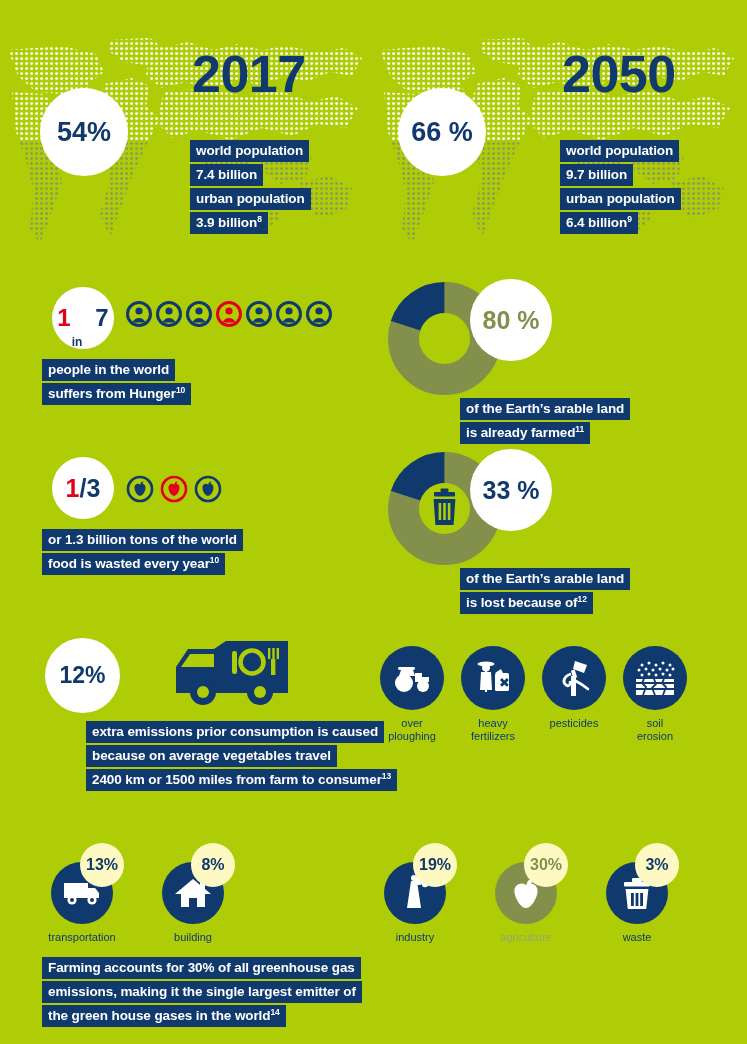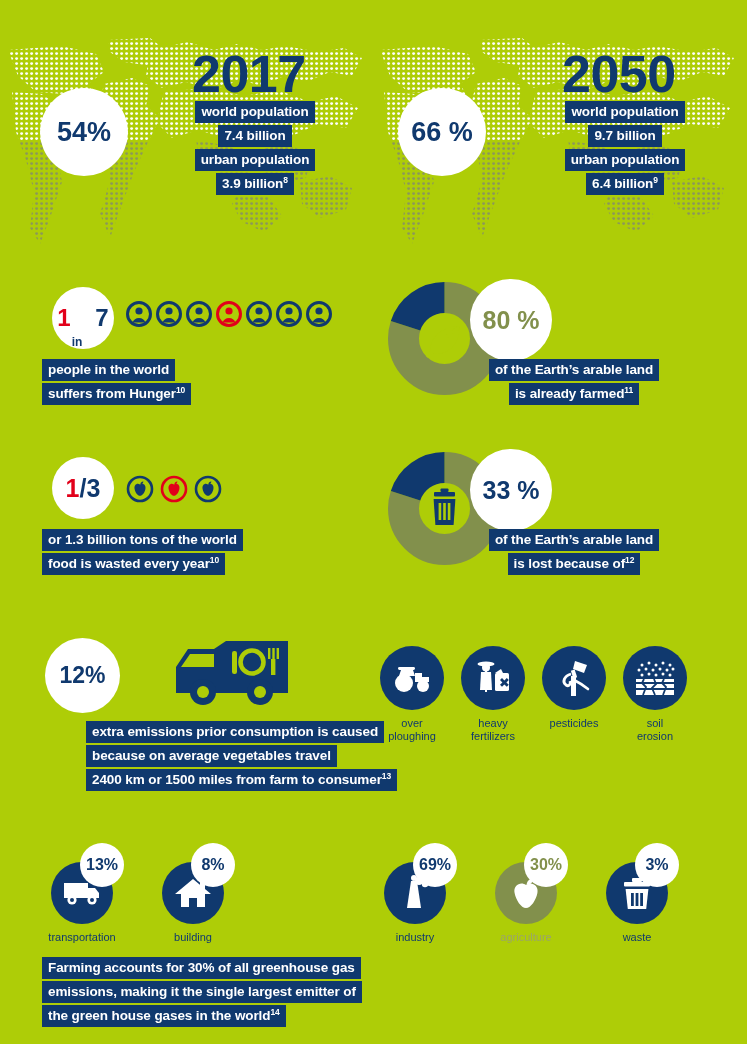--- a/index.html
+++ b/index.html
@@ -17,21 +17,21 @@
     background: #10396e;
     color: #ffffff;
     font-weight: bold;
     font-size: 13.5px;
     line-height: 19px;
     padding: 1px 6px 2px 6px;
     white-space: nowrap;
     letter-spacing: -0.1px;
   }
   .chip-stack { display: flex; flex-direction: column; gap: 2px; }
-  .chip-right { align-items: center; }
+  .chip-right { align-items: flex-start; margin-top: 39px; }
   .chip-left  { align-items: flex-start; }
   sup { font-size: 8.5px; vertical-align: super; line-height: 0; }
 
   .wcircle {
     position: absolute;
     border-radius: 50%;
     background: #ffffff;
     display: flex; align-items: center; justify-content: center;
     color: #10396e; font-weight: bold;
   }
@@ -64,21 +64,21 @@
   
   .sector { position: absolute; width: 92px; text-align: center; }
   .sector .disc {
     position: relative; left: 50%; transform: translateX(-50%);
     width: 62px; height: 62px; border-radius: 50%;
     background: #10396e; display: flex; align-items: center; justify-content: center;
   }
   .sector .pct {
     position: absolute; top: -19px; right: 4px;
     width: 44px; height: 44px; border-radius: 50%;
-    background: #ffffff; color: #10396e;
+    background: #fef9c3; color: #10396e;
     font-size: 16px; font-weight: bold;
     display: flex; align-items: center; justify-content: center;
     z-index: 3;
   }
   .sector .cap { margin-top: 7px; font-size: 11px; color: #10396e; }
   .sector.olive .disc { background: #82904c; }
   .sector.olive .pct  { color: #82904c; }
   .sector.olive .cap  { color: #9aa46a; }
 </style>
 </head>
@@ -392,21 +392,21 @@
         <path d="M19 2 L37 17 H31 V30 H7 V17 H1 Z"></path>
         <rect x="26" y="5" width="5" height="8"></rect>
         <path d="M15 30 V21 h8 v9 Z" fill="#10396e"></path>
       </svg>
     </div>
     <div class="cap">building</div>
   </div>
 
 
   <div class="sector" style="left:369px; top:862px;">
-    <div class="pct">69%</div>
+    <div class="pct">19%</div>
     <div class="disc">
       <svg width="34" height="36" viewBox="0 0 34 36" fill="#ffffff">
         <path d="M13 6 H19 L23 33 H9 Z"></path>
         <circle cx="21" cy="6" r="4"></circle>
           <circle cx="27" cy="9" r="3.2"></circle>
           <circle cx="16" cy="3" r="3"></circle>
       </svg>
     </div>
     <div class="cap">industry</div>
   </div>

